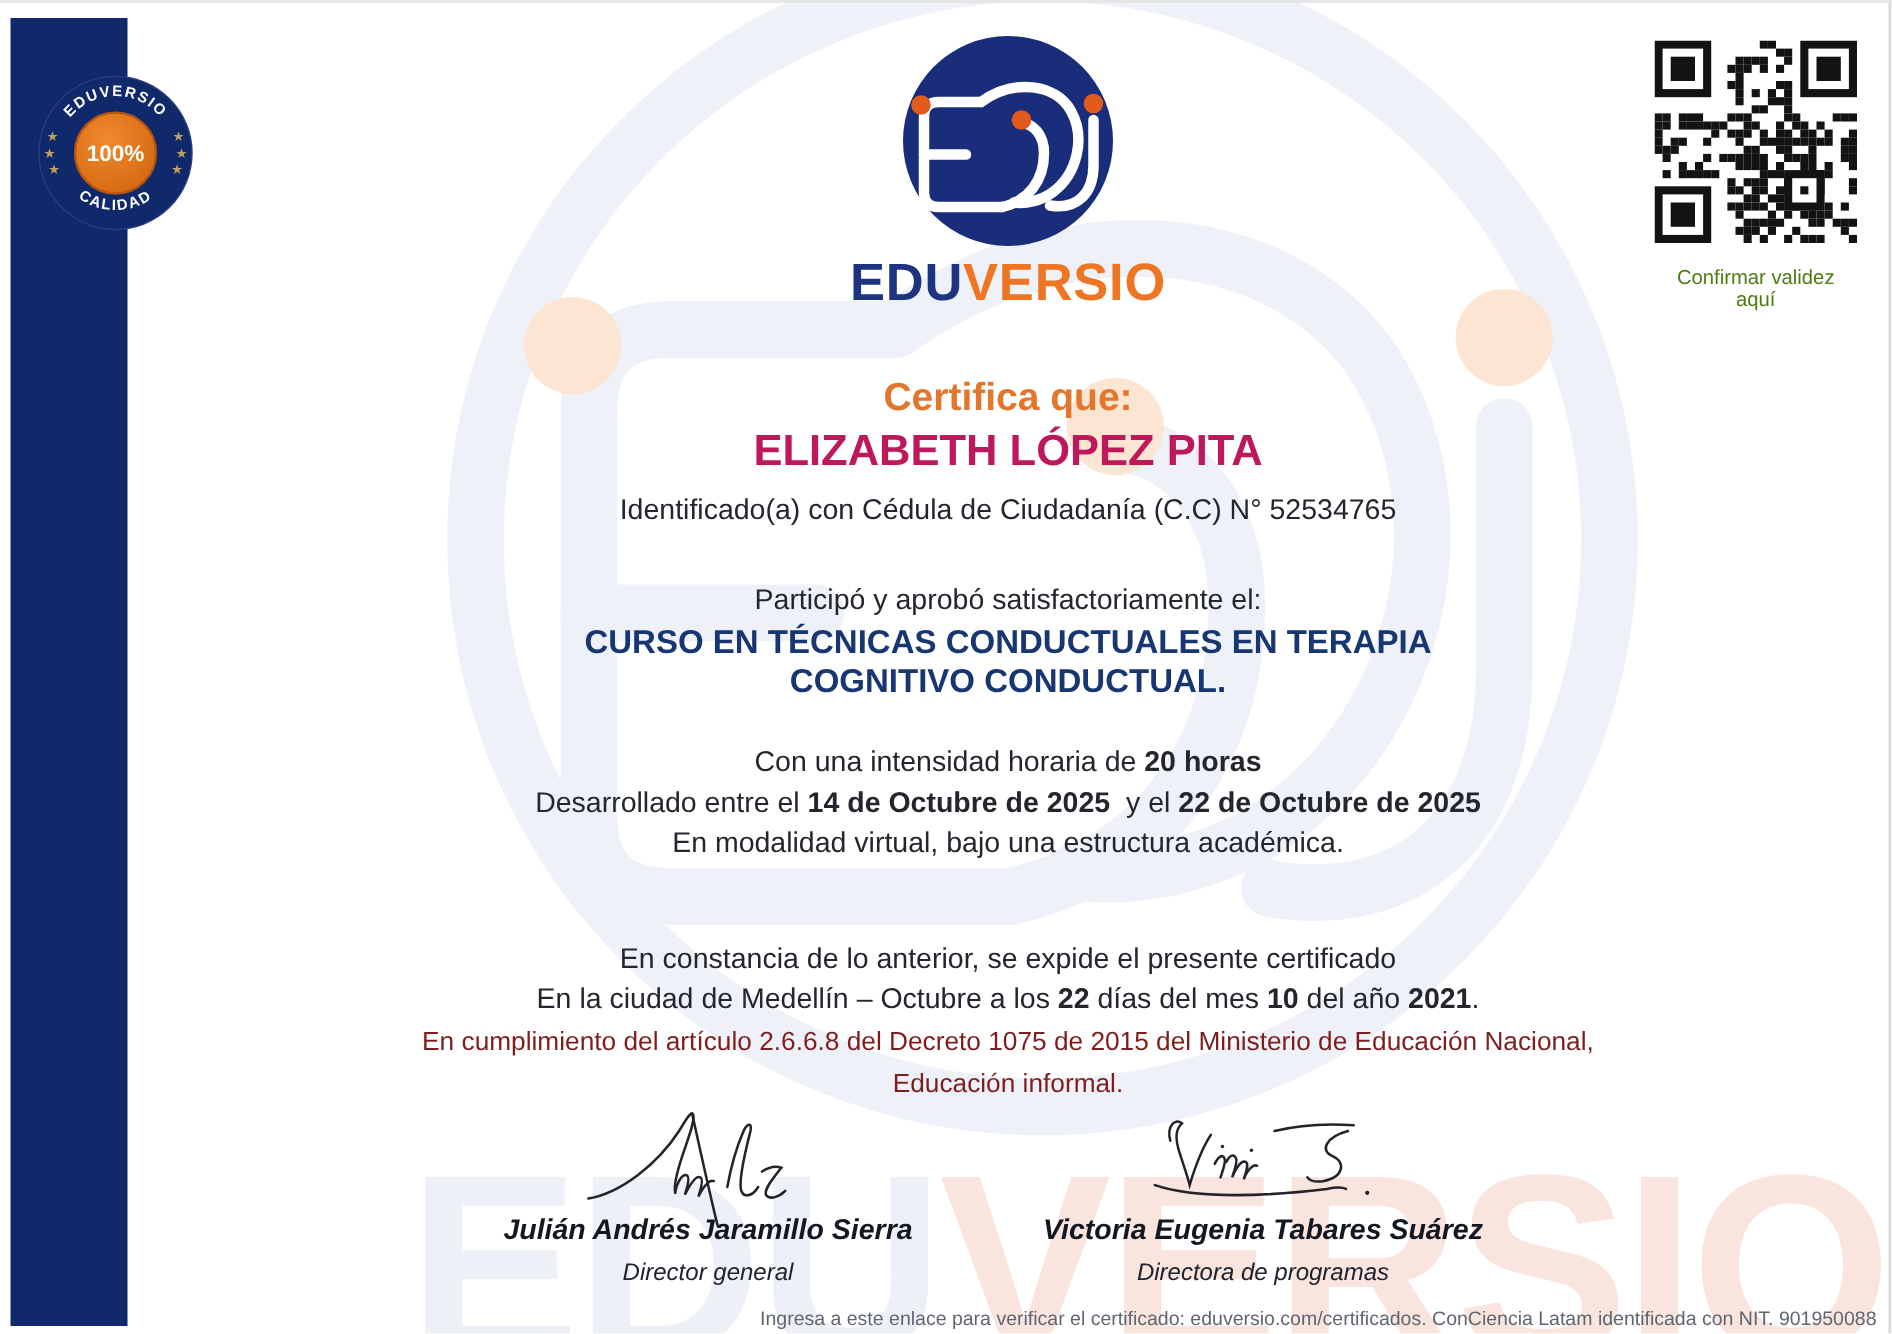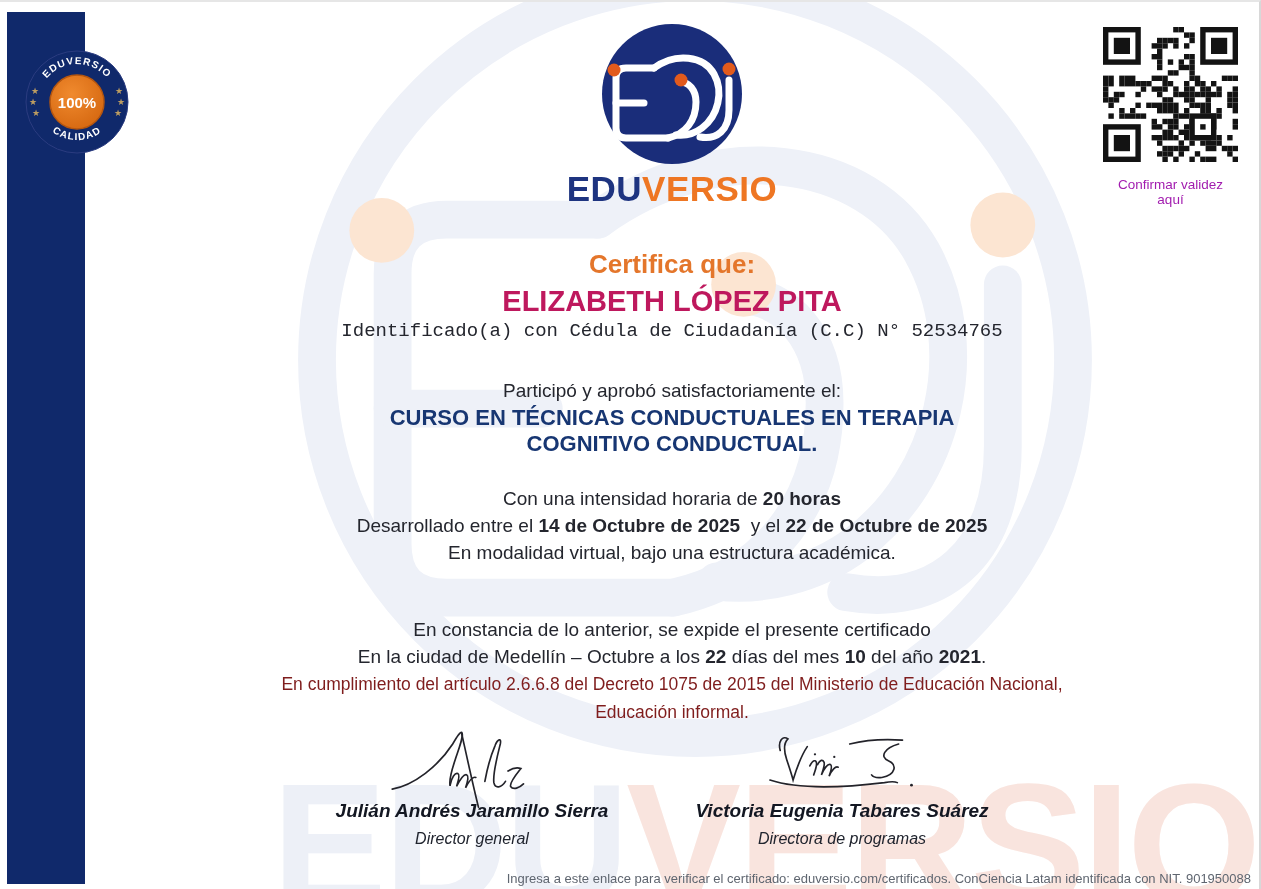--- a/index.html
+++ b/index.html
@@ -26,41 +26,41 @@
   .left-bar{position:absolute;left:7px;top:10px;bottom:5px;width:78px;background:#10296b;z-index:1;}
   .badge{position:absolute;left:24px;top:47px;width:106px;height:106px;z-index:2;}
   
   .content{position:absolute;left:85px;right:0;top:0;bottom:0;z-index:1;text-align:center;}
   .logo{display:block;margin:17px auto 0;width:150px;height:150px;}
   .wordmark{margin-top:2px;font-size:35px;font-weight:700;letter-spacing:.5px;line-height:36px;}
   .wordmark .edu{color:#1e3480;}
   .wordmark .versio{color:#ee7623;}
   .intro{margin-top:42px;font-size:26px;line-height:30px;font-weight:700;color:#e4762b;}
   .name{margin-top:4px;font-size:29px;line-height:36px;font-weight:700;color:#be185d;}
-  .idline{margin-top:0;font-size:19px;line-height:24px;font-family:Liberation Mono, monospace;}
+  .idline{margin-top:10px;font-size:19px;line-height:24px;}
   .participation{margin-top:36px;font-size:19px;line-height:24px;}
   .course{margin-top:2px;font-size:22px;line-height:26px;font-weight:700;color:#173672;}
   .block-intensity{margin-top:28px;font-size:19px;line-height:27px;}
   .constancy{margin-top:50px;font-size:19px;line-height:27px;}
   .cityline{font-size:19px;line-height:27px;}
   .compliance{margin-top:1px;font-size:17.5px;line-height:27.5px;color:#7f1d1d;}
   .compliance span{display:inline-block;max-width:800px;}
   b{font-weight:700;}
   
   .signatures{margin-top:0;display:flex;justify-content:center;font-style:italic;}
   .sig-col{display:flex;flex-direction:column;align-items:center;}
   .sig-col.c1{width:340px;}
   .sig-col.c2{width:400px;}
   .sig-img{width:210px;height:74px;overflow:visible;}
   .sig-name{font-size:19px;line-height:22px;font-weight:700;color:#131722;}
   .sig-title{margin-top:7px;font-size:16px;line-height:20px;color:#20242e;}
   
   .qr-block{position:absolute;top:25px;right:21px;width:135px;text-align:center;z-index:2;}
   .qr-svg{width:135px;height:135px;display:block;fill:#131313;background:#fff;}
-  .qr-caption{margin-top:15px;font-size:13.5px;color:#a21caf;cursor:pointer;}
+  .qr-caption{margin-top:15px;font-size:13.5px;color:#4d7c0f;cursor:pointer;}
   
   .footer{position:absolute;right:8px;bottom:3px;font-size:13px;color:#5f6670;z-index:2;}
 </style>
 </head>
 <body>
 
 <div class="page">
 
   <svg class="wm-logo" viewBox="-75 -75 150 150" aria-hidden="true">
     <g fill="none" stroke="#eef1f8" stroke-width="7" stroke-linecap="round">

